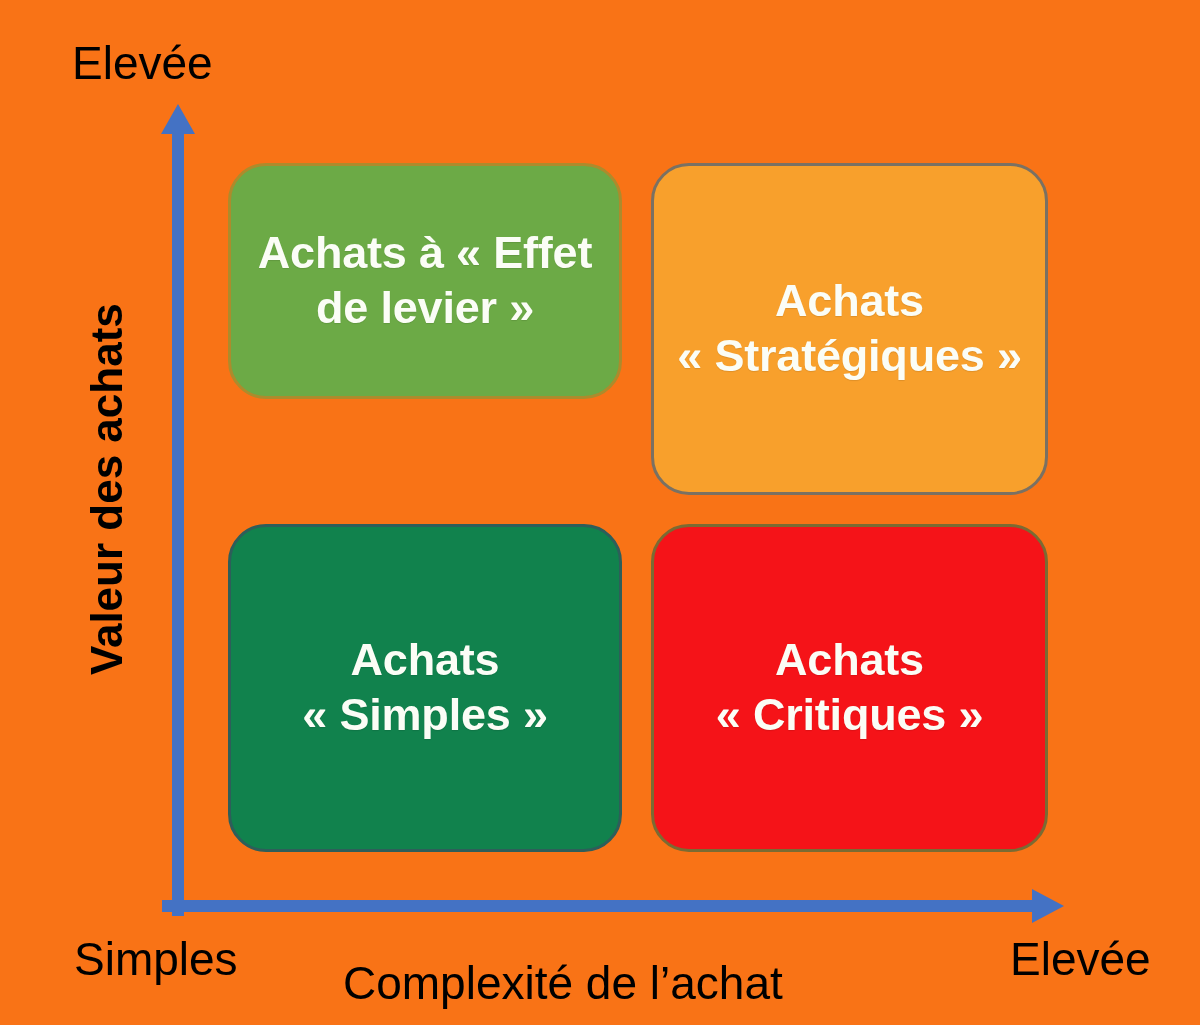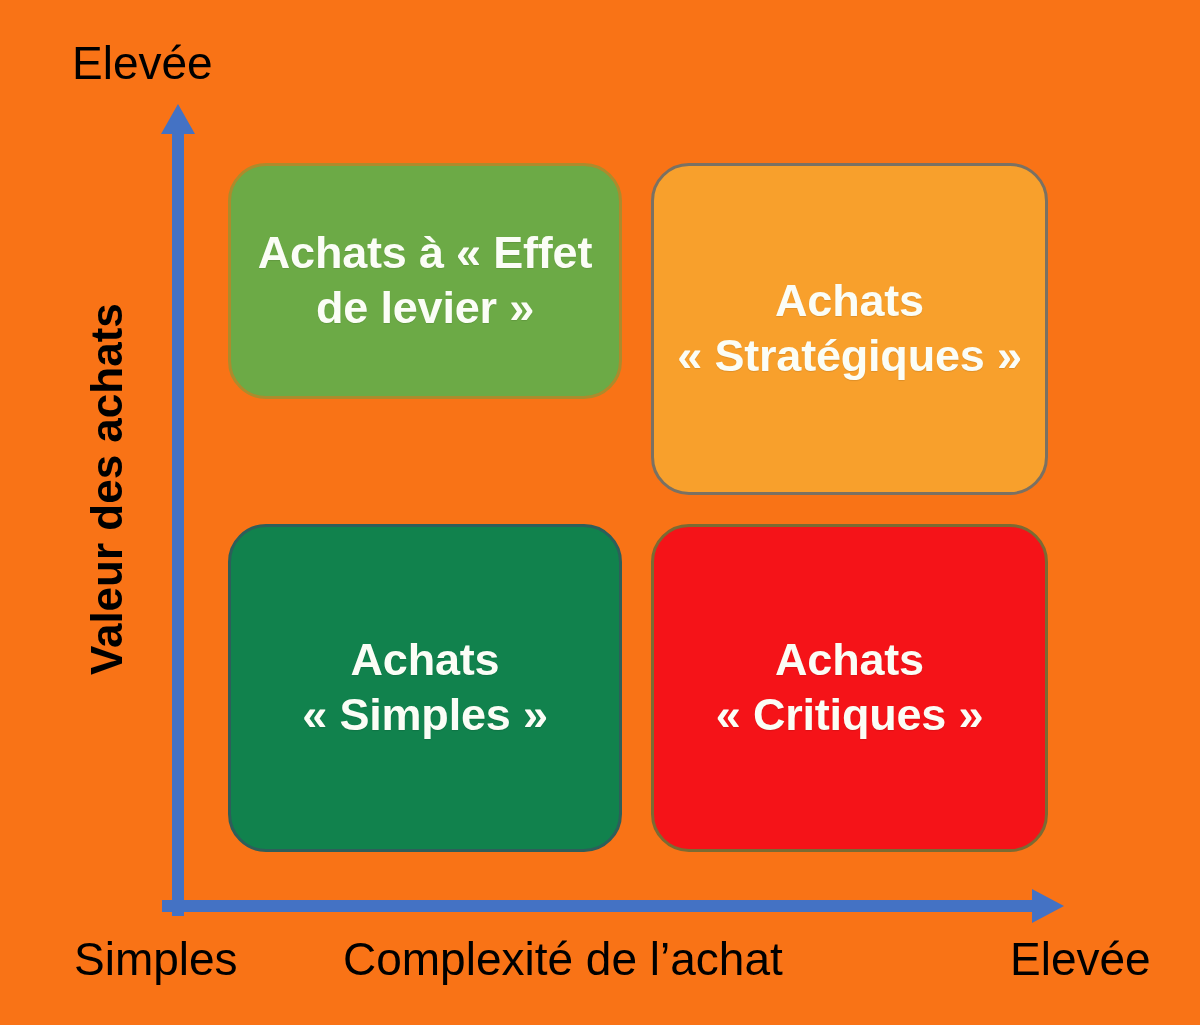--- a/index.html
+++ b/index.html
@@ -42,21 +42,21 @@
     transform: rotate(-90deg);
     transform-origin: 50% 50%;
   }
   #label-x-left {
     left: 74px;
     top: 936px;
     font-size: 46px;
   }
   #label-x-axis-title {
     left: 343px;
-    top: 936px;
+    top: 960px;
     font-size: 46px;
   }
   #label-x-right {
     left: 1010px;
     top: 936px;
     font-size: 46px;
   }
 
   
   .axis-arrow {

